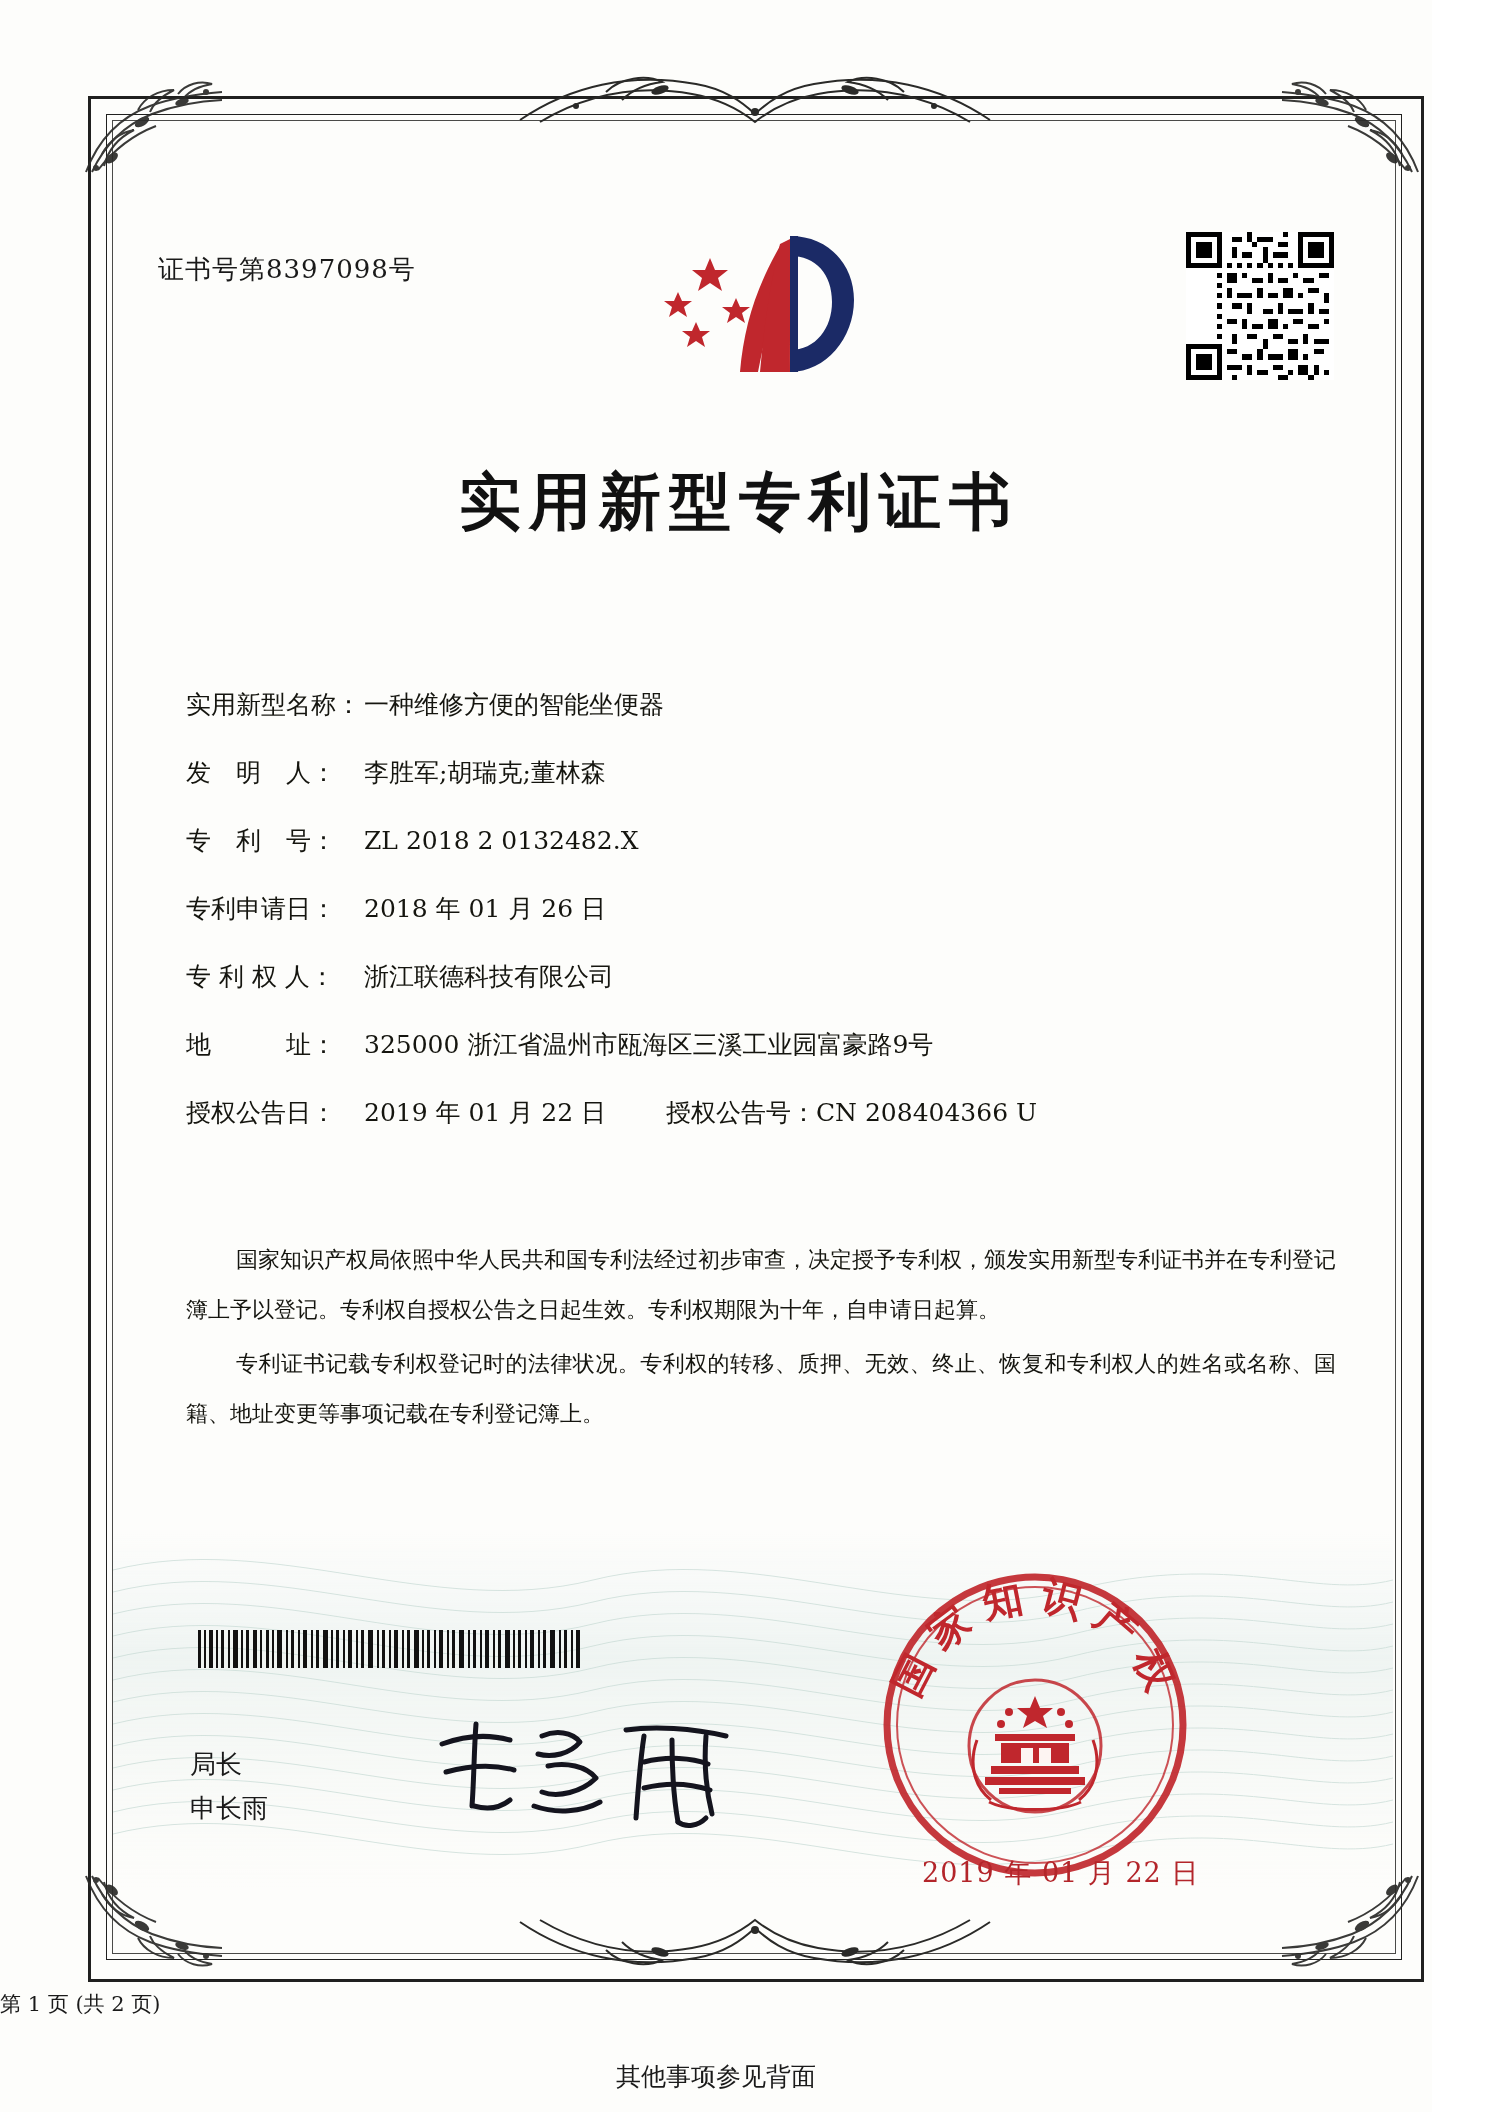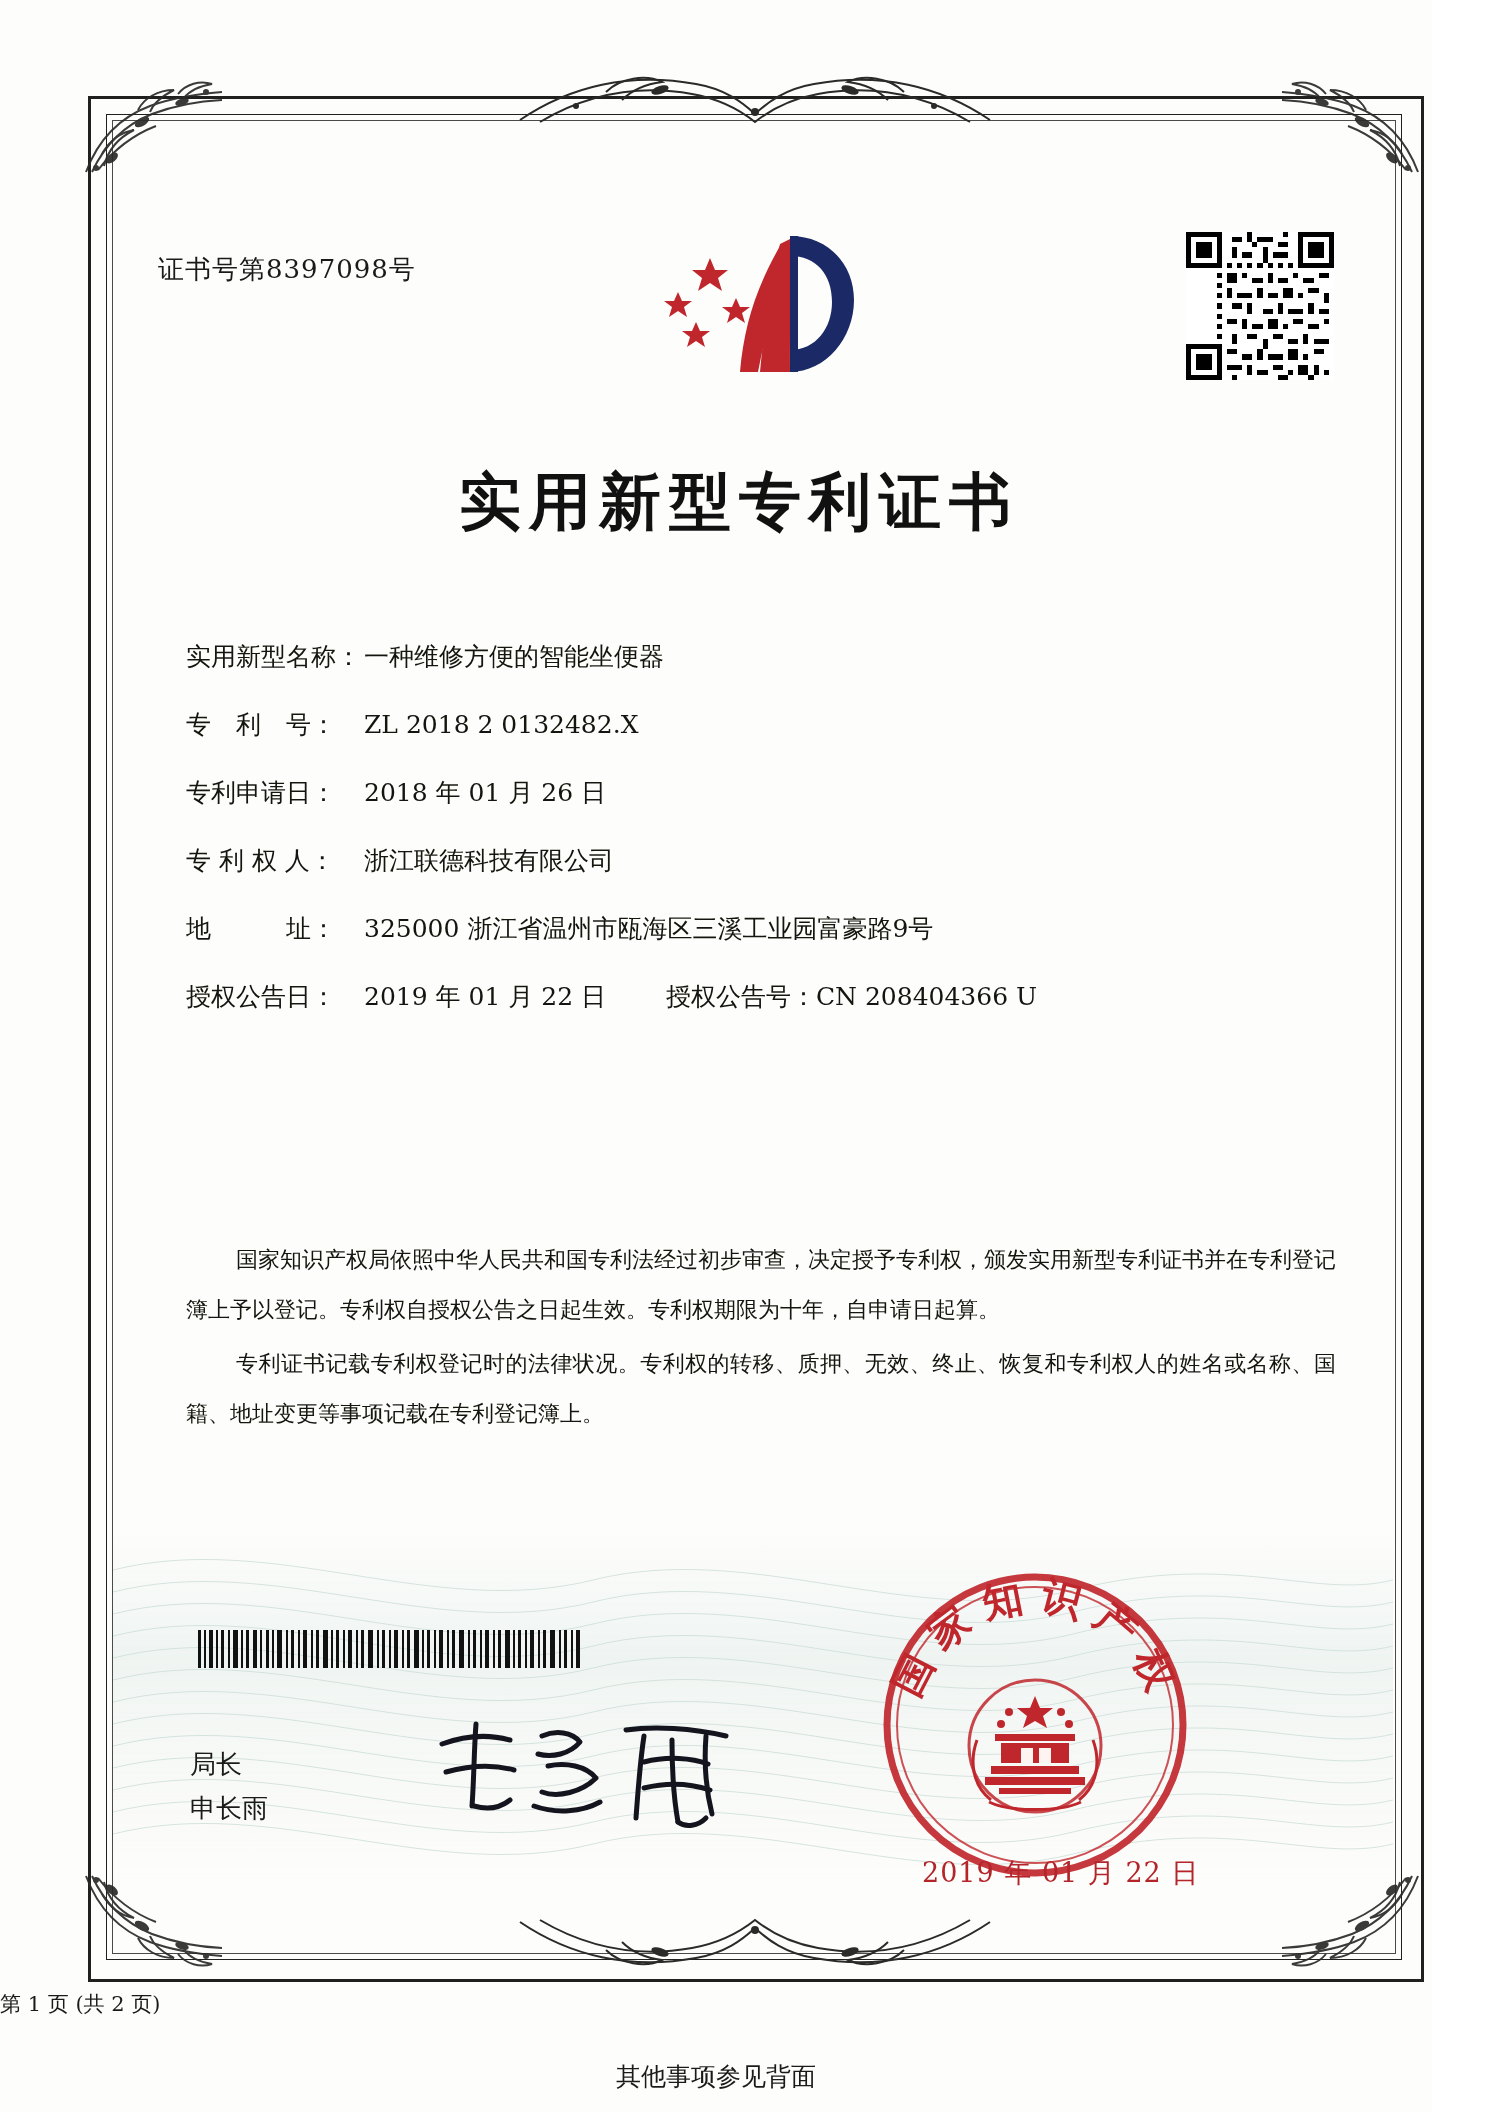--- a/index.html
+++ b/index.html
@@ -114,20 +114,21 @@
     height: 68px;
     font-size: 25px;
     font-family: "DejaVu Serif", serif;
     white-space: nowrap;
     color: #15150f;
   }
   .field-label {
     display: inline-block;
     width: 178px;
     letter-spacing: 0px;
+    margin-top: 48px;
   }
   .field-value {
     display: inline-block;
   }
   .field-value2 {
     display: inline-block;
     margin-left: 60px;
   }
 
   
@@ -453,20 +454,23 @@
   </div>
 
   <div class="main-title">实用新型专利证书</div>
 
   <div class="fields">
 
     <div class="field-row">
       <span class="field-label">实用新型名称：</span><span class="field-value">一种维修方便的智能坐便器</span>
     </div>
 
+    <div class="field-row">
+      <span class="field-label">发　明　人：</span><span class="field-value">李胜军;胡瑞克;董林森</span>
+    </div>
 
     <div class="field-row">
       <span class="field-label">专　利　号：</span><span class="field-value">ZL 2018 2 0132482.X</span>
     </div>
 
     <div class="field-row">
       <span class="field-label">专利申请日：</span><span class="field-value">2018 年 01 月 26 日</span>
     </div>
 
     <div class="field-row">

